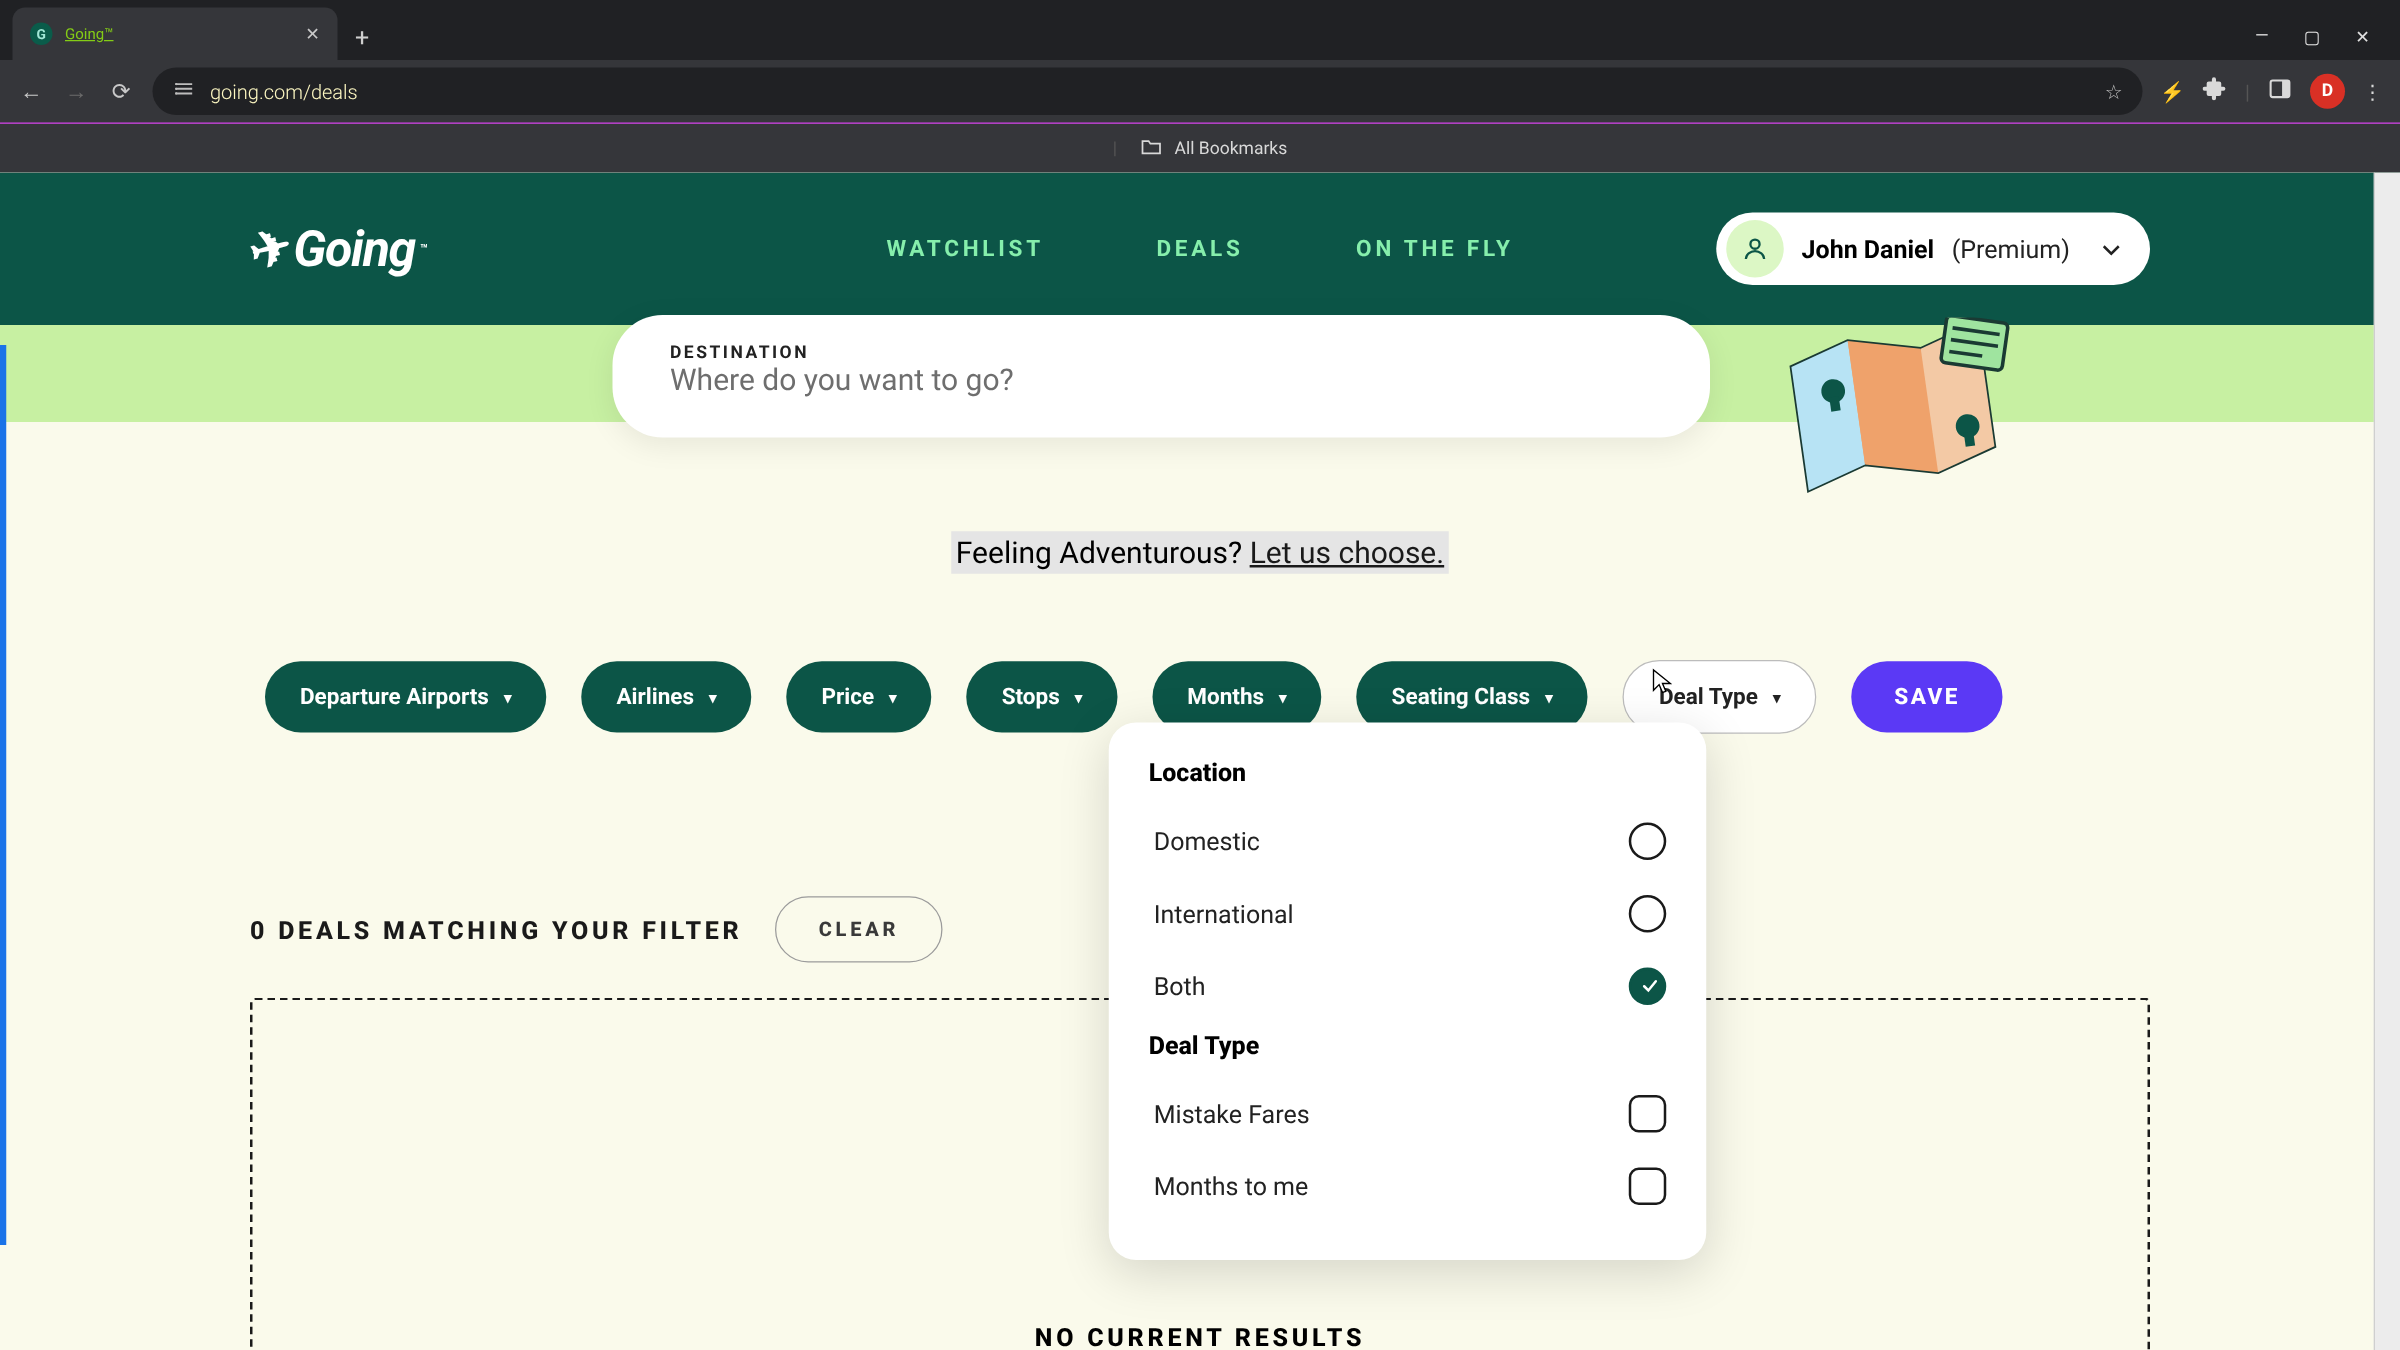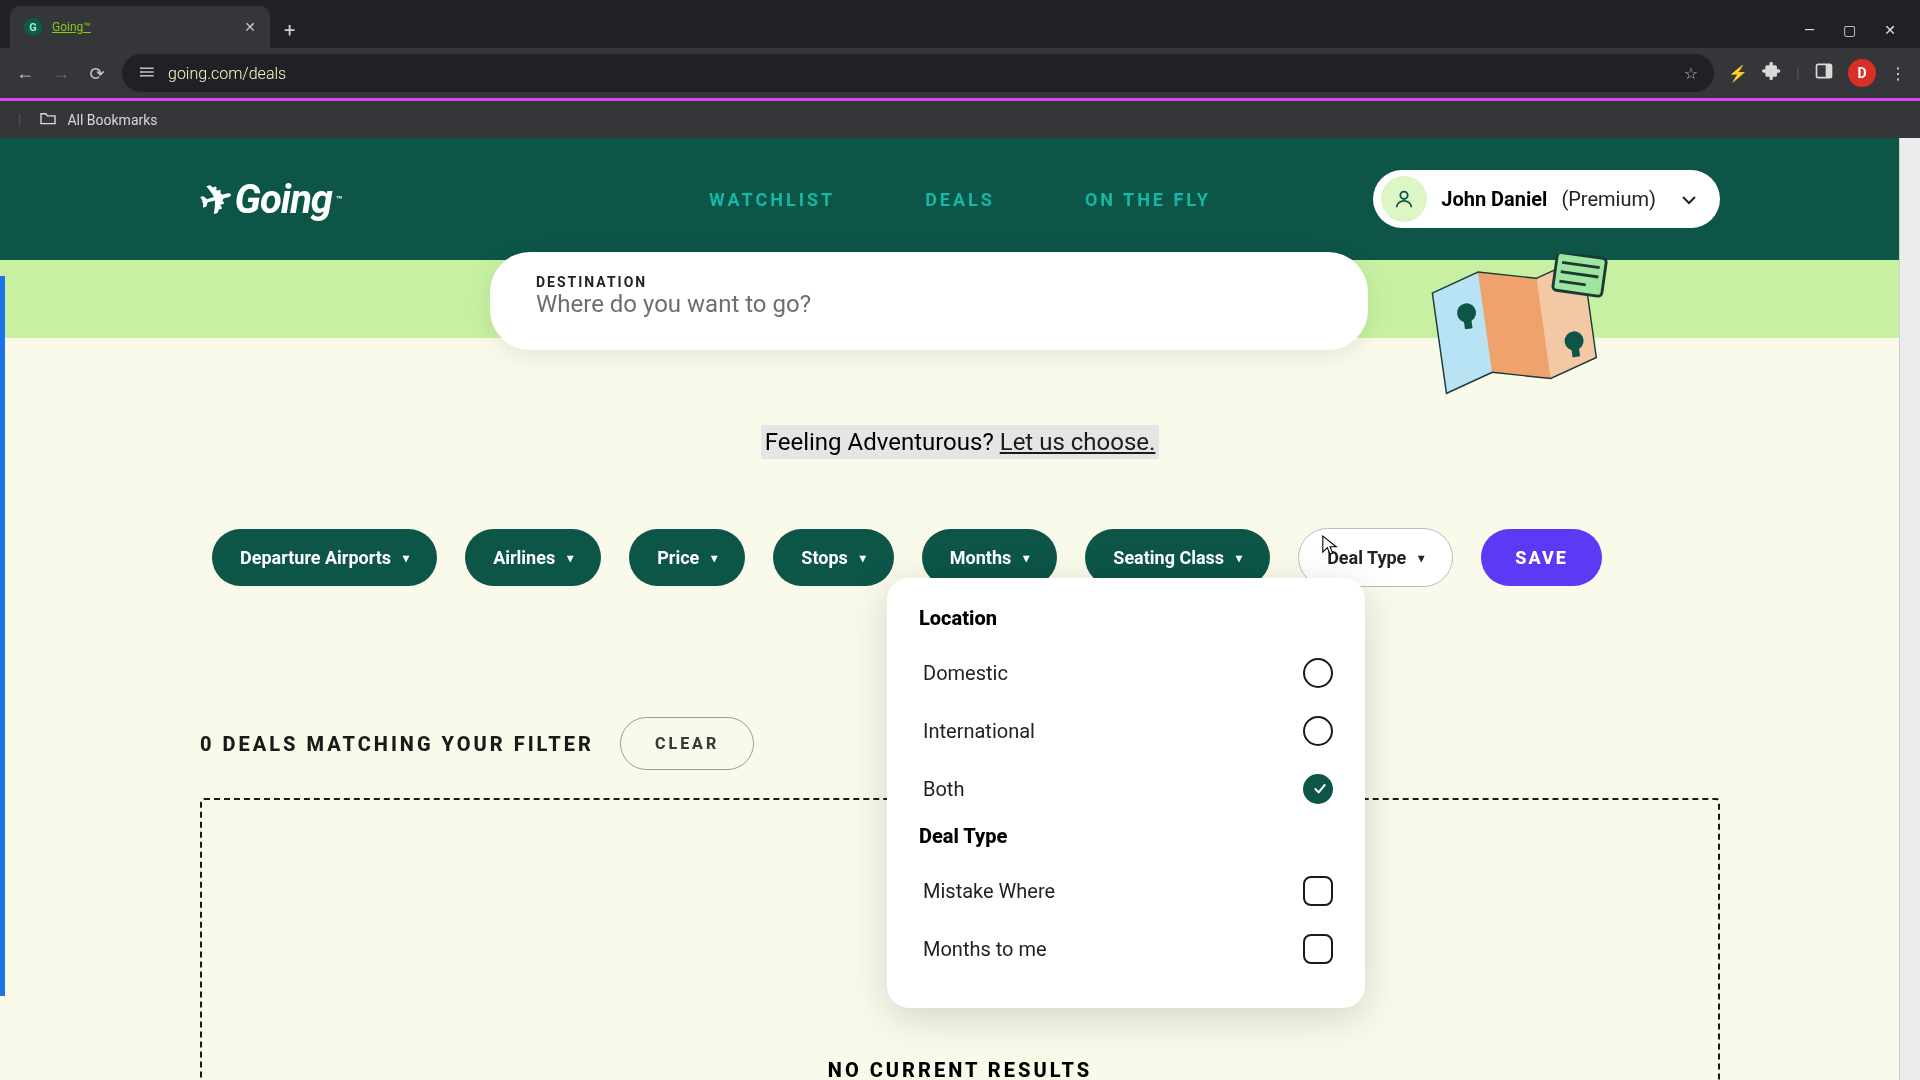--- a/index.html
+++ b/index.html
@@ -19,36 +19,36 @@
   .toolbar { height: 50px; background: #35363a; display: flex; align-items: center; padding: 0 14px; gap: 14px; }
   .toolbar .nav-btn { color: #c9c9c9; font-size: 18px; cursor: pointer; width:22px;text-align:center; }
   .toolbar .nav-btn.fwd { color:#6b6b6b; }
   .omnibox { flex: 1; background: #202124; border-radius: 22px; height: 38px; display: flex; align-items: center; padding: 0 16px; gap: 12px; }
   .omnibox .lock { color: #bdbdbd; font-size: 14px; }
   .omnibox .url { color: #fef9c3; font-size: 16px; font-weight: 300; }
   .toolbar .rbtn { color: #d9d9d9; cursor:pointer; }
   .toolbar .ext-icon { width:28px;height:28px;border-radius:50%;background:#d93025;color:#fff;display:flex;align-items:center;justify-content:center;font-weight:bold;font-size:14px;}
   .bolt { color:#fdd663; }
 
-  .bookmarks { height: 40px; background: #35363a; border-top:3px solid #d946ef; display:flex;align-items:center;justify-content:flex-start;padding:0 18px;gap:10px;color:#d9d9d9;font-size:14px; }
+  .bookmarks { height: 40px; background: #35363a; border-top:1px solid #d946ef; display:flex;align-items:center;justify-content:center;padding:0 18px;gap:10px;color:#d9d9d9;font-size:14px; }
   .bookmarks .sep { color:#555; margin-right:8px; }
   .folder-icon { display:inline-block; }
 
   
   .viewport { position: relative; width: 1920px; height: calc(1080px - 48px - 50px - 40px); background: #FAFAEB; overflow: hidden; }
   .viewport::after { content:""; position:absolute; right:0; top:0; width:20px; height:100%; background: #ECECEC; border-left:1px solid #cfcfcf; }
   .viewport .thumb { position:absolute; right:2px; top:8px; width:16px; height:80px; background:#b9b9b9; border-radius:3px; }
 
   
   .site-header { height: 122px; background: #0C5547; display: flex; align-items: center; padding: 0 200px; position: relative; }
   .logo { color: #fff; font-size: 40px; font-weight: 700; font-style: italic; letter-spacing: -1px; display:flex;align-items:center;gap:2px;}
   .logo .plane { font-style:normal; transform: rotate(-15deg); display:inline-block; }
   .logo .tm { font-size:10px; font-style:normal; vertical-align: top; margin-left:2px;}
   .main-nav { position:absolute; left:50%; transform:translateX(-50%); display:flex; gap:90px; }
-  .main-nav a { color:#14b8a6; font-weight:700; letter-spacing:3px; font-size:18px; text-decoration:none; }
+  .main-nav a { color:#86efac; font-weight:700; letter-spacing:3px; font-size:18px; text-decoration:none; }
   .user-pill { margin-left:auto; background:#fff; border-radius:999px; height:58px; display:flex; align-items:center; padding:0 24px 0 8px; gap:14px; cursor:pointer; }
   .user-pill .avatar { width:46px; height:46px; border-radius:50%; background:#DCF7C5; display:flex;align-items:center;justify-content:center;color:#0C5547; }
   .user-pill .avatar svg { width:22px;height:22px; }
   .user-pill .uname { font-weight:700; font-size:20px; }
   .user-pill .uplan { font-size:20px; color:#222; }
   .user-pill .chev { margin-left:12px; }
 
   
   .hero-band { height: 120px; background: linear-gradient(#C7F0A2 65%, #FAFAEB 65%); position: relative; }
   .dest-card { position:absolute; left:490px; top:-8px; width:878px; background:#fff; border-radius:40px; padding:22px 46px 32px; box-shadow: 0 6px 24px rgba(0,0,0,0.08); }
@@ -270,21 +270,21 @@
     <div class="row">
       <span>Both</span>
       <span class="radio checked">
         <svg viewBox="0 0 24 24">
             <path d="M5 12l5 5 9-11" fill="none" stroke="#fff" stroke-width="3" stroke-linecap="round"></path>
           </svg>
       </span>
     </div>
     <h4 style="margin-top:6px;">Deal Type</h4>
     <div class="row">
-      <span>Mistake Where</span>
+      <span>Mistake Fares</span>
       <span class="checkbox"></span>
     </div>
     <div class="row">
       <span>Months to me</span>
       <span class="checkbox"></span>
     </div>
   </div>
 
   <div class="cursor">
     <svg viewBox="0 0 20 24">

